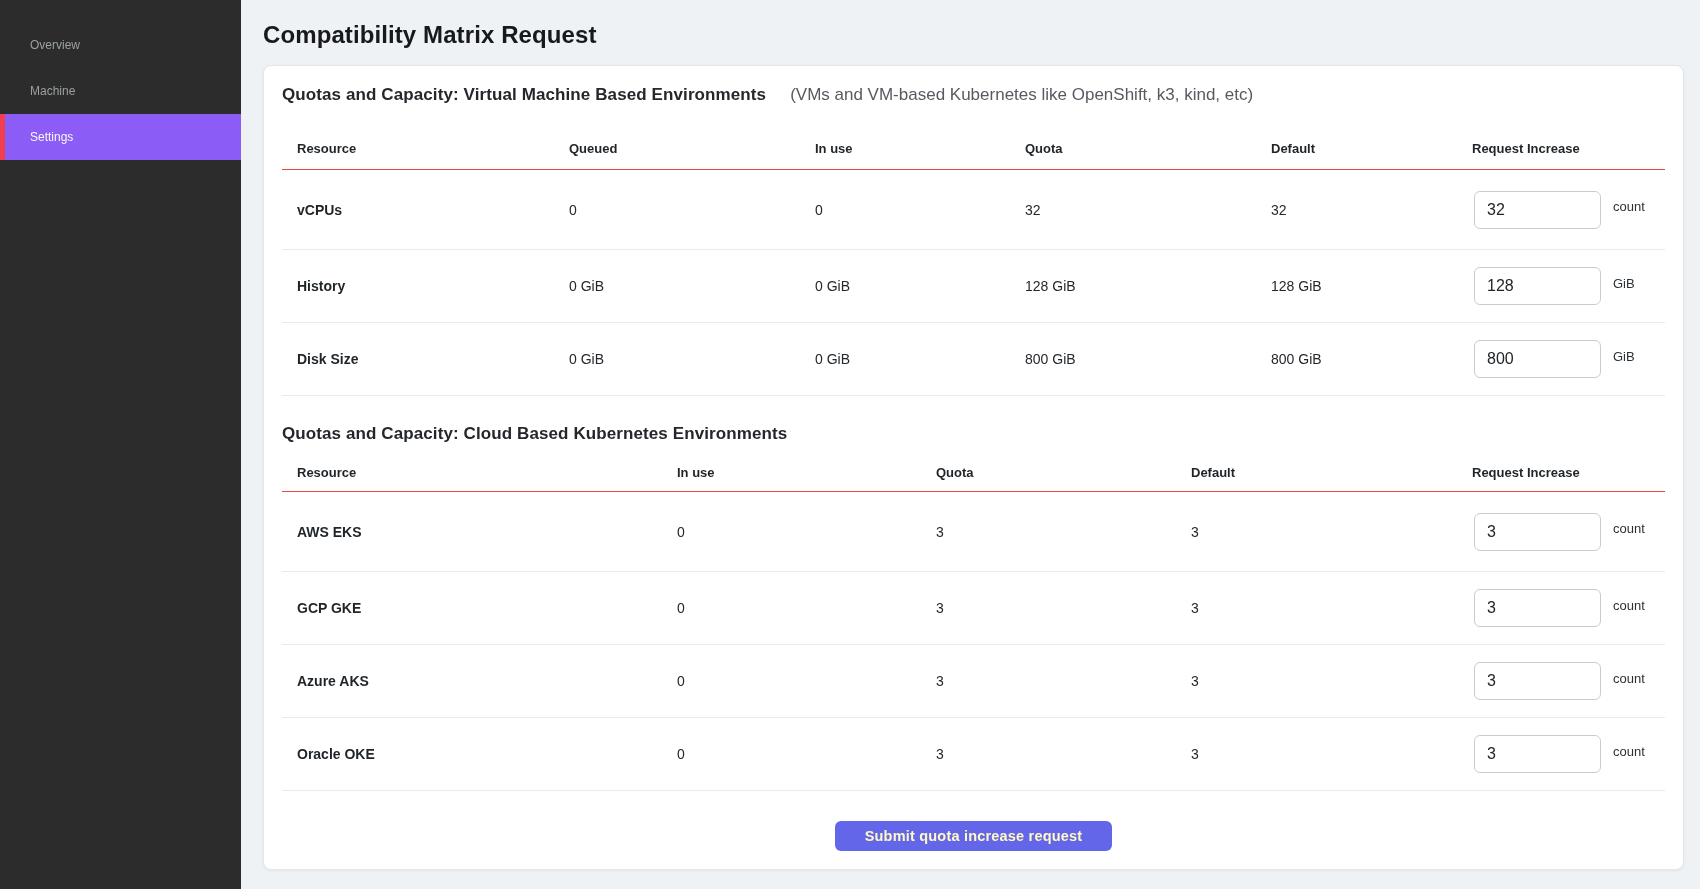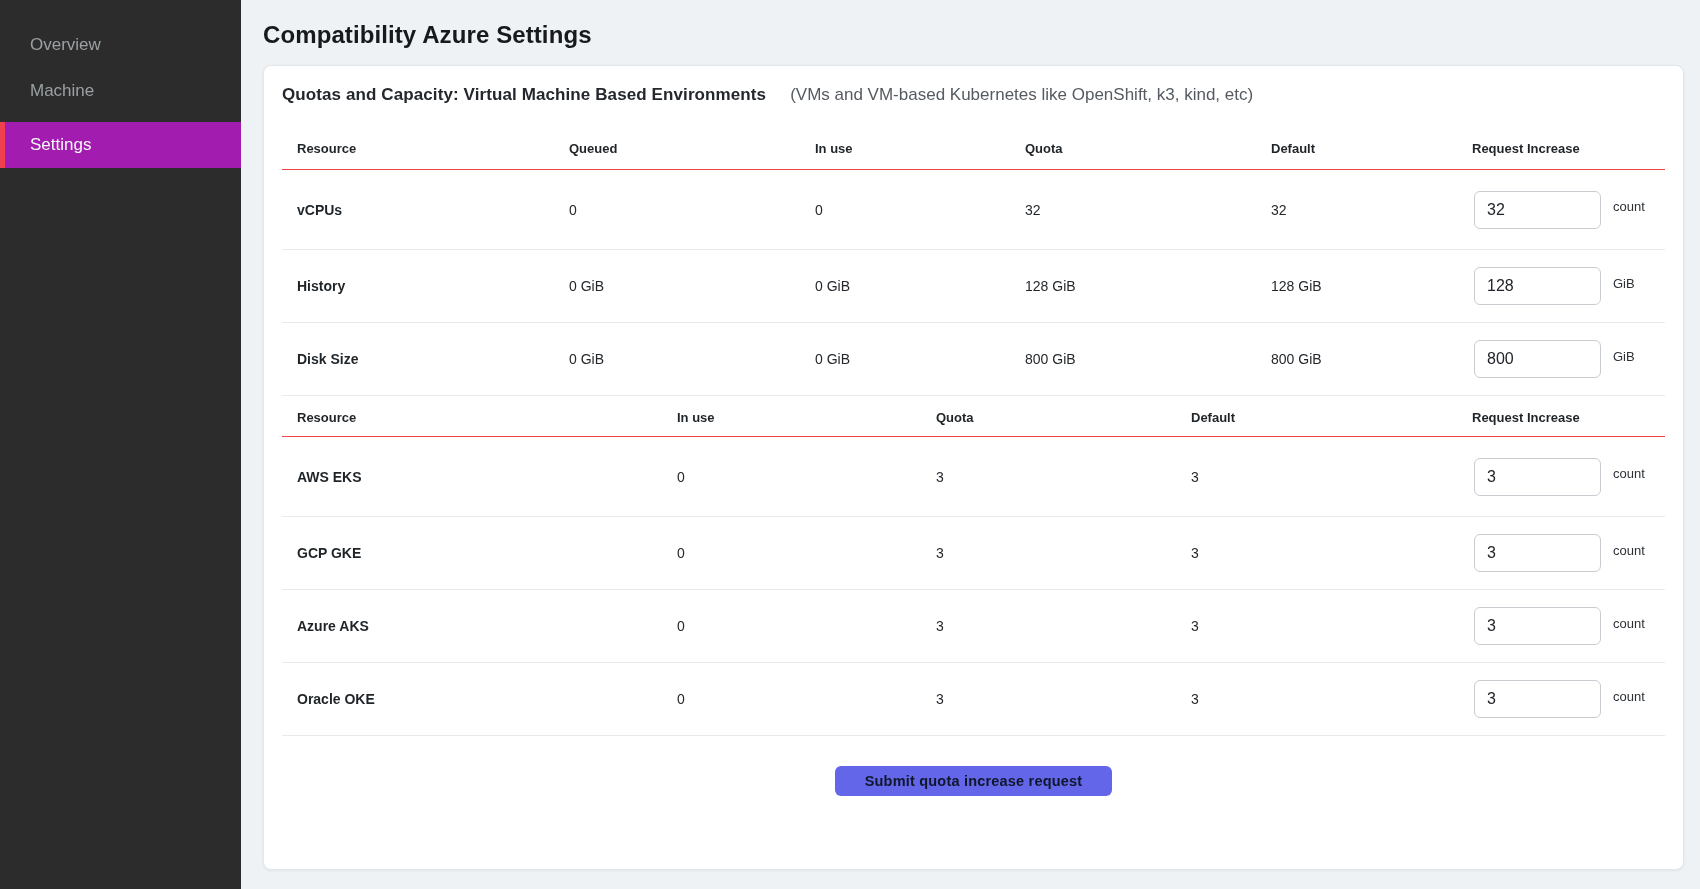--- a/index.html
+++ b/index.html
@@ -16,28 +16,27 @@
   .sidebar {
     width: 241px; min-width: 241px; height: 100%;
     background: #2c2c2c;
     padding-top: 22px;
   }
   .nav-item {
     position: relative;
     height: 46px;
     display: flex; align-items: center;
     padding-left: 30px;
-    font-size: 17px;
+    font-size: 12px;
     color: #9aa0a3;
     cursor: pointer;
   }
   .nav-item.active {
-    background: #a21caf;
+    background: #8b5cf6;
     color: #f7f8f8;
-    margin-top: 8px;
   }
   .nav-item.active .accent {
     position: absolute; left: 0; top: 0; bottom: 0;
     width: 5px; background: #ef4050;
   }
 
   
   .main { flex: 1; padding: 20px 16px 0 22px; }
   h1.page-title {
     margin: 0 0 15px 0;
@@ -107,21 +106,21 @@
 
   
   .button-row {
     margin-top: 30px; height: 30px;
     display: flex; justify-content: center; align-items: center;
   }
   .submit-btn {
     height: 30px;
     padding: 0 30px;
     background: #6366e8;
-    color: #0f172a;
+    color: #fef9c3;
     border: none; border-radius: 6px;
     font-size: 14.5px; font-weight: 700;
     font-family: "Liberation Sans", "DejaVu Sans", sans-serif;
     letter-spacing: 0.2px;
     cursor: pointer;
   }
 </style>
 </head>
 <body>
 
@@ -134,21 +133,21 @@
     <div class="nav-item">
       <span>Machine</span>
     </div>
     <div class="nav-item active">
       <span class="accent"></span>
       <span>Settings</span>
     </div>
   </aside>
 
   <main class="main">
-    <h1 class="page-title">Compatibility Azure Settings</h1>
+    <h1 class="page-title">Compatibility Matrix Request</h1>
 
     <div class="card">
 
       <div class="section-heading">
         <span class="sec-title">Quotas and Capacity: Virtual Machine Based Environments</span>
         <span class="sec-note">(VMs and VM-based Kubernetes like OpenShift, k3, kind, etc)</span>
       </div>
 
       <div class="table t1">
         <div class="thead">
@@ -190,20 +189,23 @@
           <div class="cell">0 GiB</div>
           <div class="cell">800 GiB</div>
           <div class="cell">800 GiB</div>
           <div class="cell request">
             <input class="qty" type="text" value="800" style="">
             <span class="unit">GiB</span>
           </div>
         </div>
       </div>
 
+      <div class="section-heading second">
+        <span class="sec-title">Quotas and Capacity: Cloud Based Kubernetes Environments</span>
+      </div>
 
       <div class="table t2">
         <div class="thead">
           <div class="th">Resource</div>
           <div class="th">In use</div>
           <div class="th">Quota</div>
           <div class="th">Default</div>
           <div class="th">Request Increase</div>
         </div>
 

